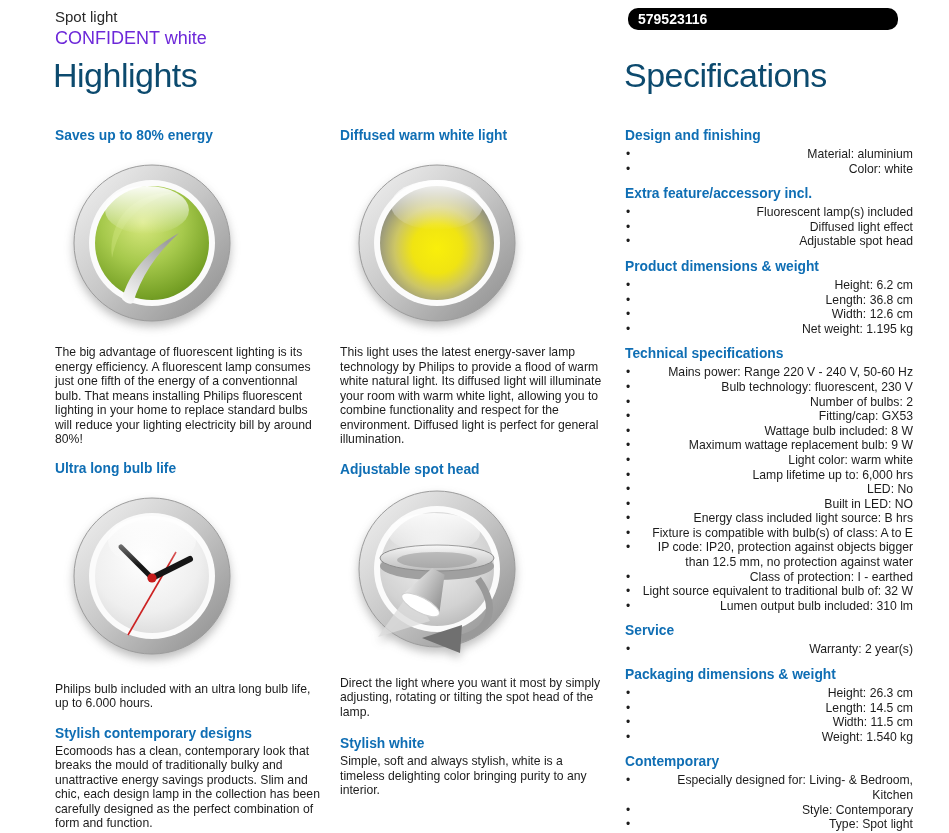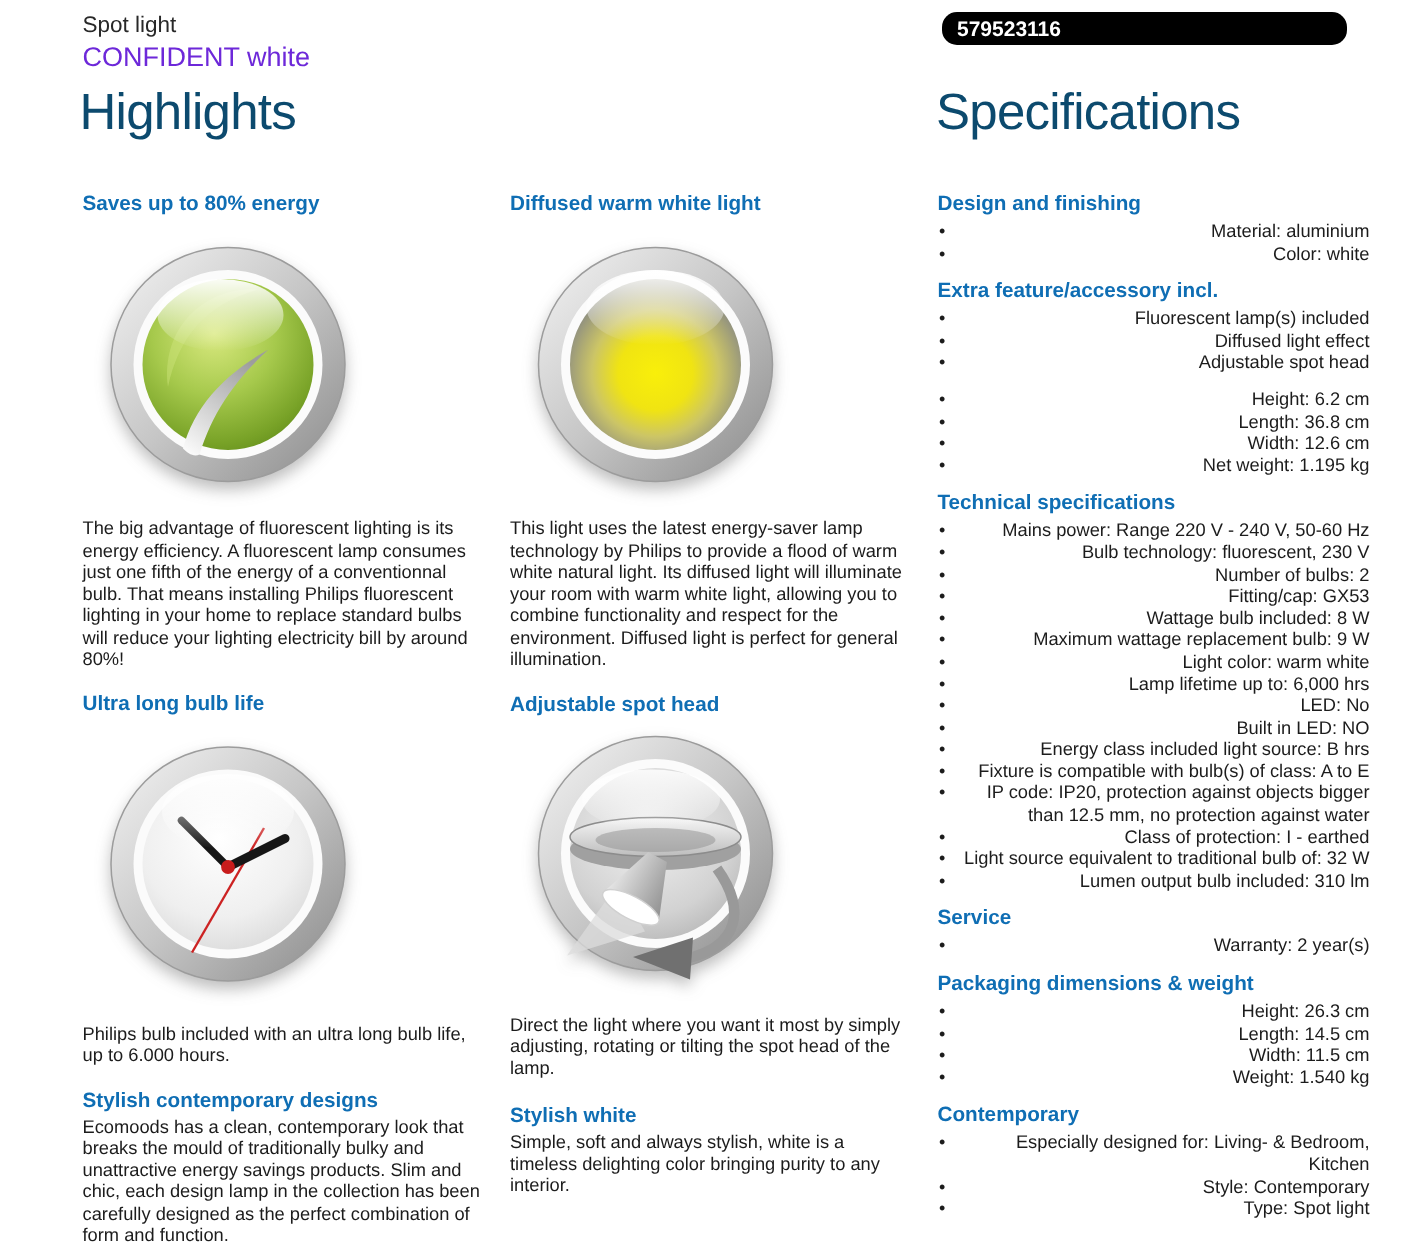--- a/index.html
+++ b/index.html
@@ -231,20 +231,21 @@
     </section>
     <section class="spec-sec">
       <h3 class="spec-h">Extra feature/accessory incl.</h3>
       <ul class="spec-list">
           <li>Fluorescent lamp(s) included</li>
           <li>Diffused light effect</li>
           <li>Adjustable spot head</li>
         </ul>
     </section>
     <section class="spec-sec">
+      <h3 class="spec-h">Product dimensions &amp; weight</h3>
       <ul class="spec-list">
           <li>Height: 6.2 cm</li>
           <li>Length: 36.8 cm</li>
           <li>Width: 12.6 cm</li>
           <li>Net weight: 1.195 kg</li>
         </ul>
     </section>
     <section class="spec-sec">
       <h3 class="spec-h">Technical specifications</h3>
       <ul class="spec-list">

